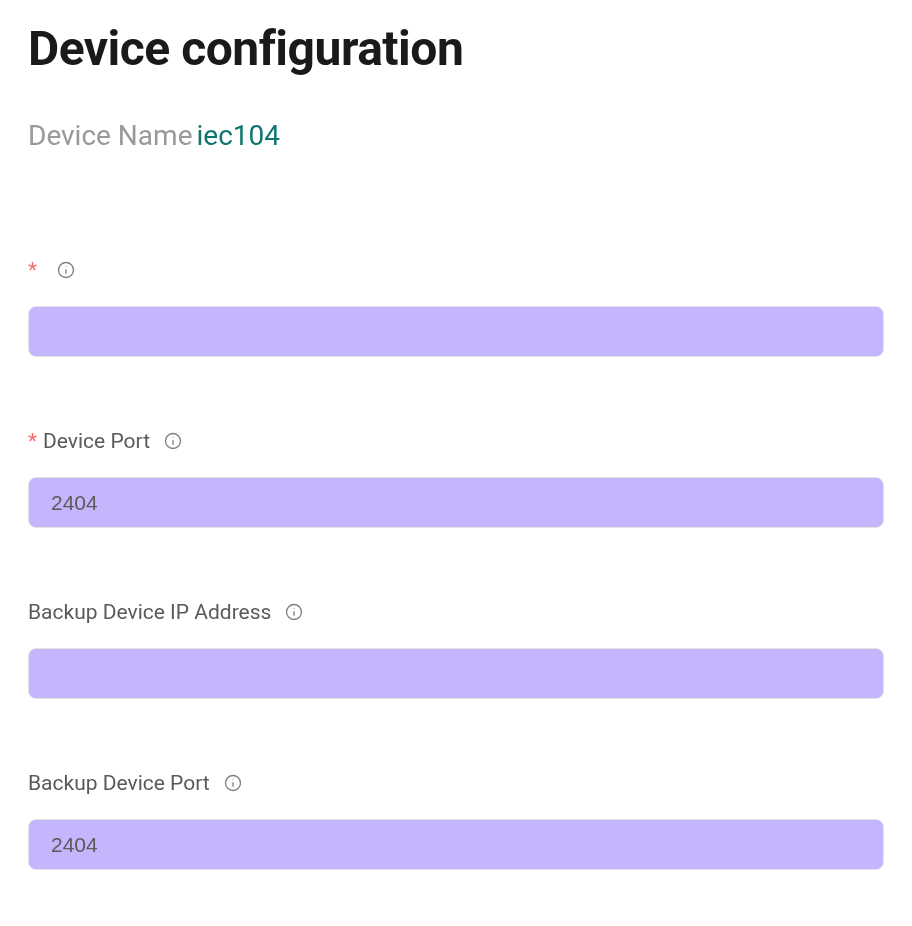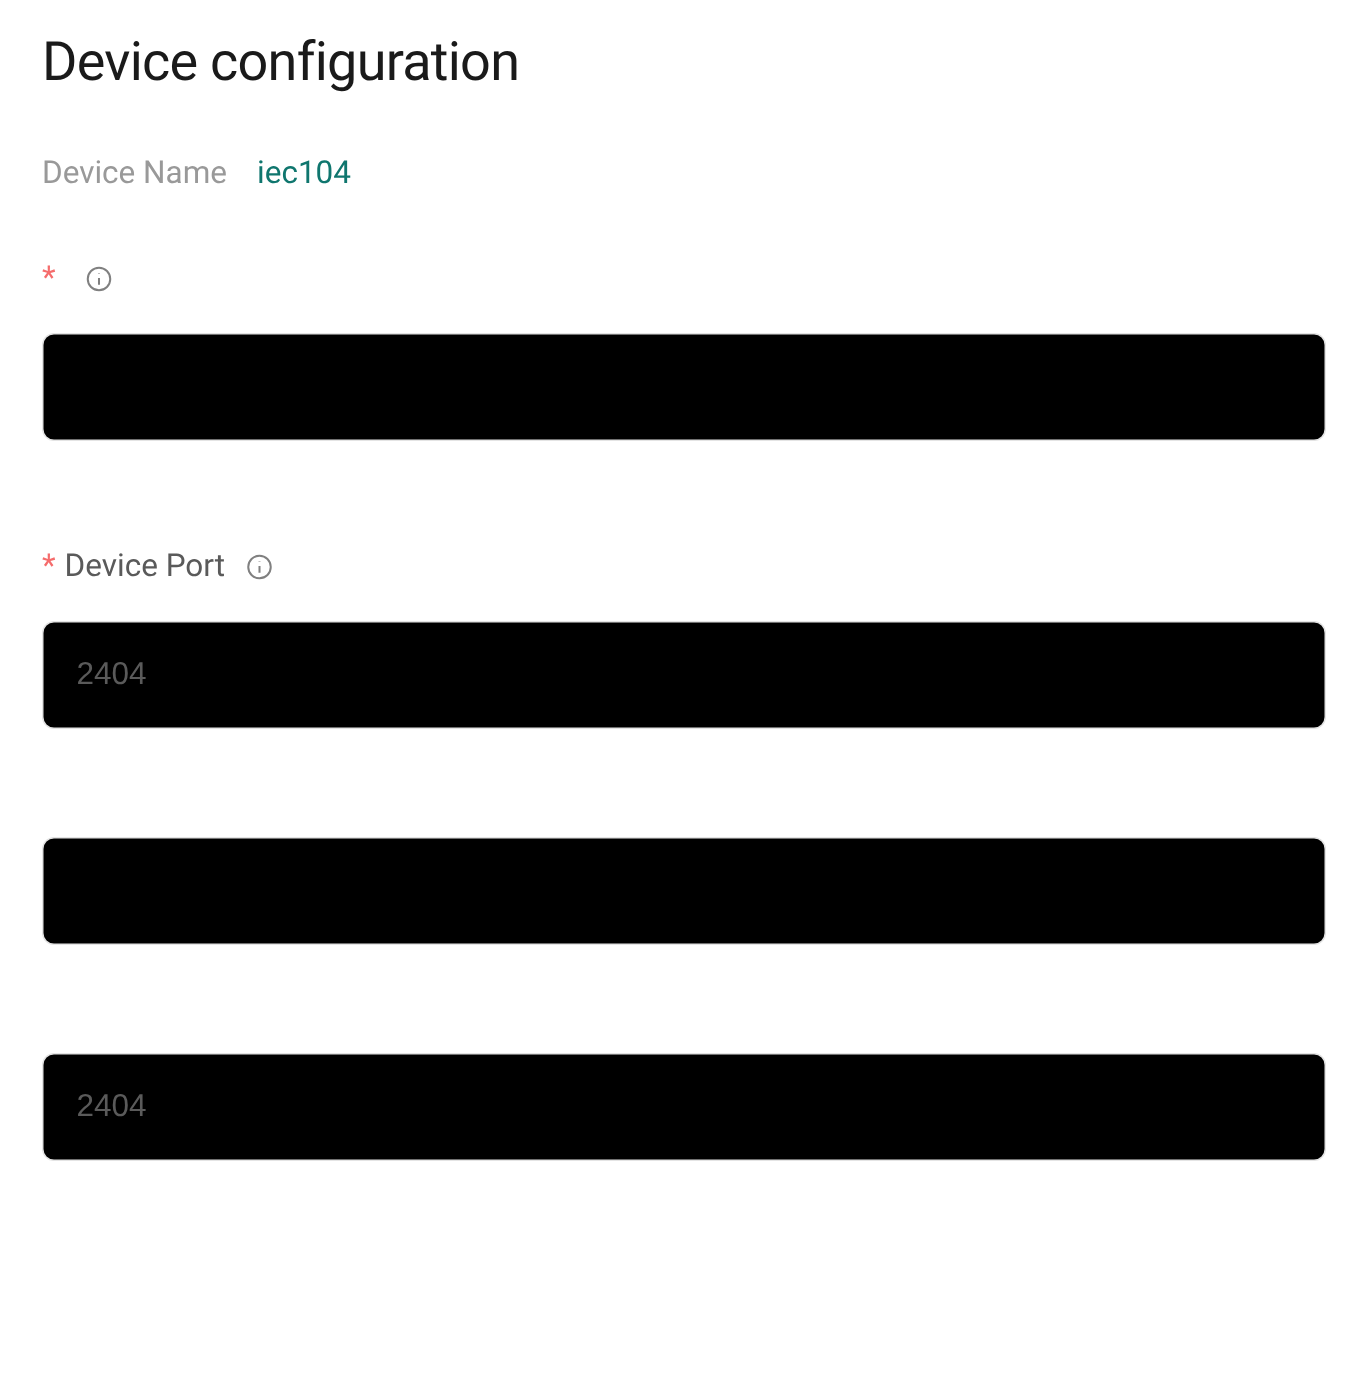--- a/index.html
+++ b/index.html
@@ -7,31 +7,31 @@
       margin: 0;
       padding: 0;
     }
     body {
       font-family: -apple-system, BlinkMacSystemFont, "Segoe UI", Roboto, "Helvetica Neue", Arial, sans-serif;
       background: #ffffff;
       padding: 20px 28px;
       width: 912px;
     }
     .page-title {
-      font-size: 36px;
-      font-weight: 400;
+      font-size: 48px;
+      font-weight: 700;
       color: #1a1a1a;
       margin-bottom: 42px;
       letter-spacing: -0.5px;
     }
     .meta-row {
       display: flex;
-      gap: 20px;
-      font-size: 21px;
-      margin-bottom: 46px;
+      gap: 4px;
+      font-size: 28px;
+      margin-bottom: 106px;
     }
     .meta-label {
       color: #999999;
     }
     .meta-value {
       color: #0f766e;
     }
     .form-group {
       margin-bottom: 72px;
     }
@@ -59,28 +59,28 @@
       cursor: help;
     }
     .info-icon svg {
       width: 18px;
       height: 18px;
       stroke: #808080;
       fill: none;
     }
     .form-input {
       width: 100%;
-      height: 72px;
+      height: 51px;
       border: 1px solid #e4e4e4;
       border-radius: 8px;
       padding: 0 22px;
       font-size: 21px;
       color: #5a5a5a;
       outline: none;
-      background: #000000;
+      background: #c4b5fd;
     }
   </style>
 </head>
 <body>
 
 <h1 class="page-title">Device configuration</h1>
 
 <div class="meta-row">
   <span class="meta-label">Device Name</span>
   <span class="meta-value">iec104</span>
@@ -109,18 +109,38 @@
         <circle cx="12" cy="12" r="10"></circle>
         <line x1="12" y1="7" x2="12" y2="7.5"></line>
         <line x1="12" y1="11" x2="12" y2="17"></line>
       </svg>
     </span>
   </div>
   <input type="text" class="form-input" value="2404" style="">
 </div>
 
 <div class="form-group">
+  <div class="form-label-row">
+    <span class="form-label">Backup Device IP Address</span>
+    <span class="info-icon">
+      <svg viewBox="0 0 24 24" stroke-width="1.8">
+        <circle cx="12" cy="12" r="10"></circle>
+        <line x1="12" y1="7" x2="12" y2="7.5"></line>
+        <line x1="12" y1="11" x2="12" y2="17"></line>
+      </svg>
+    </span>
+  </div>
   <input type="text" class="form-input" value="" style="">
 </div>
 
 <div class="form-group" style="margin-bottom:0;">
+  <div class="form-label-row">
+    <span class="form-label">Backup Device Port</span>
+    <span class="info-icon">
+      <svg viewBox="0 0 24 24" stroke-width="1.8">
+        <circle cx="12" cy="12" r="10"></circle>
+        <line x1="12" y1="7" x2="12" y2="7.5"></line>
+        <line x1="12" y1="11" x2="12" y2="17"></line>
+      </svg>
+    </span>
+  </div>
   <input type="text" class="form-input" value="2404" style="">
 </div>
 
 </body></html>

